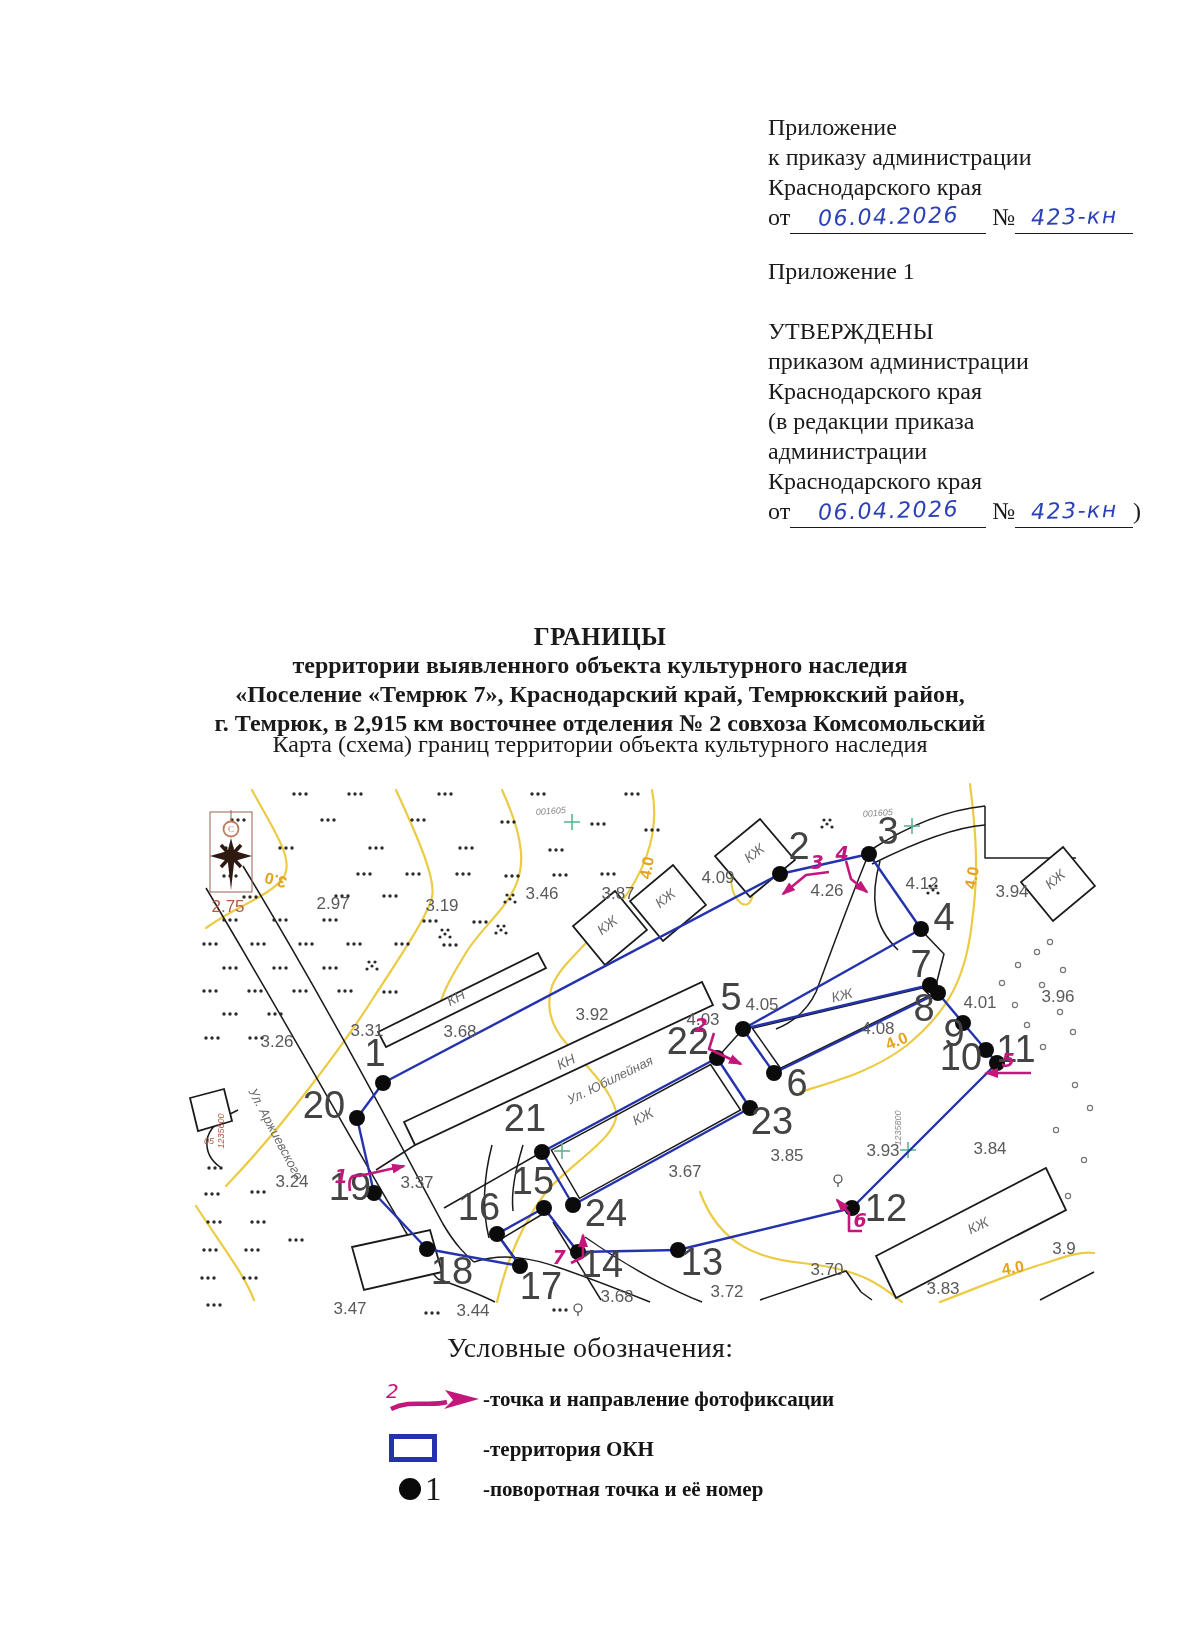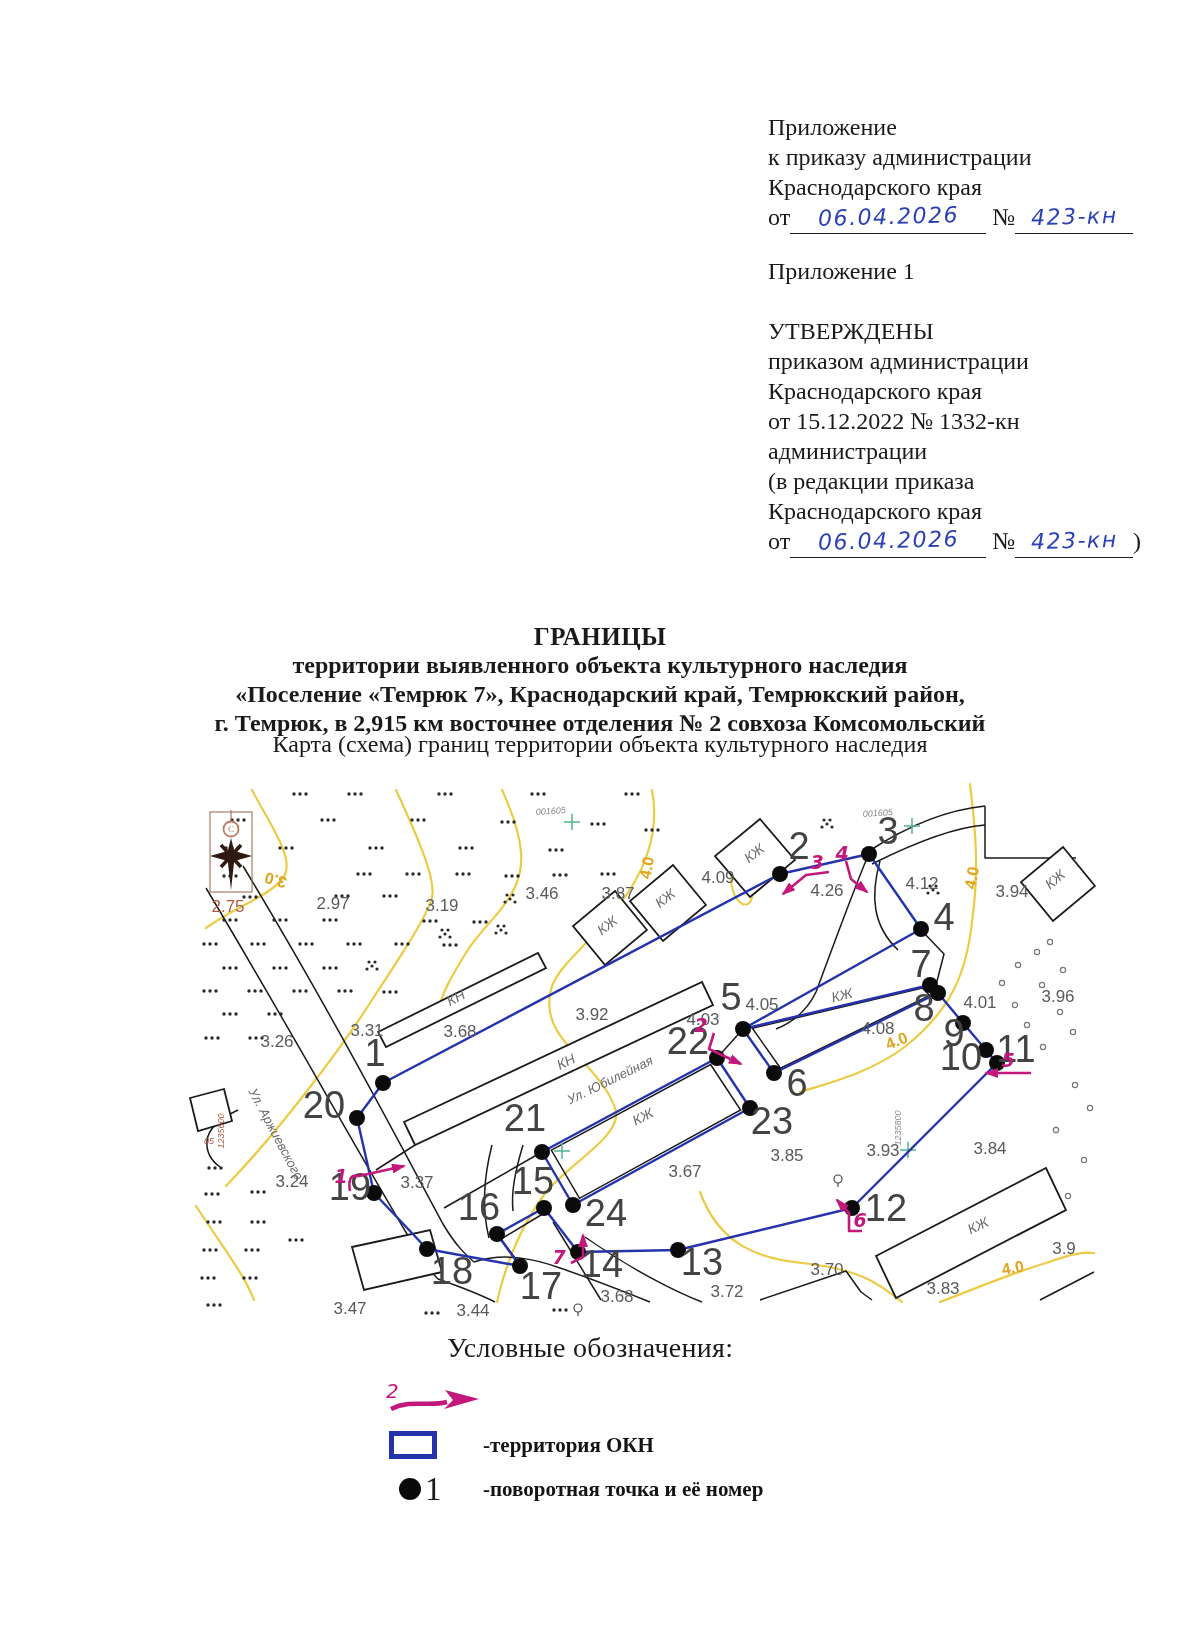--- a/index.html
+++ b/index.html
@@ -480,23 +480,22 @@
       <span>№</span><span class="uline ul-num"><span class="hand">423-кн</span></span>
     </div>
   </div>
 
   <div class="abs hdr" style="left:735px;top:256px;">Приложение 1</div>
 
   <div class="abs hdr" style="left:735px;top:316px;">
     <div>УТВЕРЖДЕНЫ</div>
     <div>приказом администрации</div>
     <div>Краснодарского края</div>
-    <div>от 15.12.2022 № 1332-кн</div>
+    <div>(в редакции приказа</div>
     <div>администрации</div>
-    <div>(в редакции приказа</div>
     <div>Краснодарского края</div>
     <div class="formline">
       <span>от</span><span class="uline ul-date"><span class="hand">06.04.2026</span></span>
       <span>№</span><span class="uline ul-num"><span class="hand">423-кн</span></span><span>)</span>
     </div>
   </div>
 
   <div class="abs title" style="top:622px;">
     <div class="t1">ГРАНИЦЫ</div>
     <div>территории выявленного объекта культурного наследия</div>
@@ -510,23 +509,24 @@
     <div class="abs lg-head" style="left:64px;top:0;">Условные обозначения:</div>
 
     <div class="lg-row" style="top:50px;">
       <div class="lg-sym">
         <svg width="100" height="34" viewBox="0 0 100 34">
           <text x="3" y="16" font-family="DejaVu Sans, sans-serif" font-style="italic" font-size="20" fill="#c4177c">2</text>
           <path d="M8,27 C28,17 46,25 64,20" stroke="#c4177c" stroke-width="4.5" fill="none"></path>
           <polygon points="96,17 62,8 70,18 61,27" fill="#c4177c"></polygon>
         </svg>
       </div>
+      <div class="lg-txt">-точка и направление фотофиксации</div>
     </div>
 
-    <div class="lg-row" style="top:96px;">
+    <div class="lg-row" style="top:96px;align-items:flex-end;">
       <div class="lg-sym">
           <div class="okn-rect"></div>
         </div>
       <div class="lg-txt">-территория ОКН</div>
     </div>
 
     <div class="lg-row" style="top:140px;">
       <div class="lg-sym">
         <div class="tp-dot"></div>
         <div class="tp-num">1</div>

